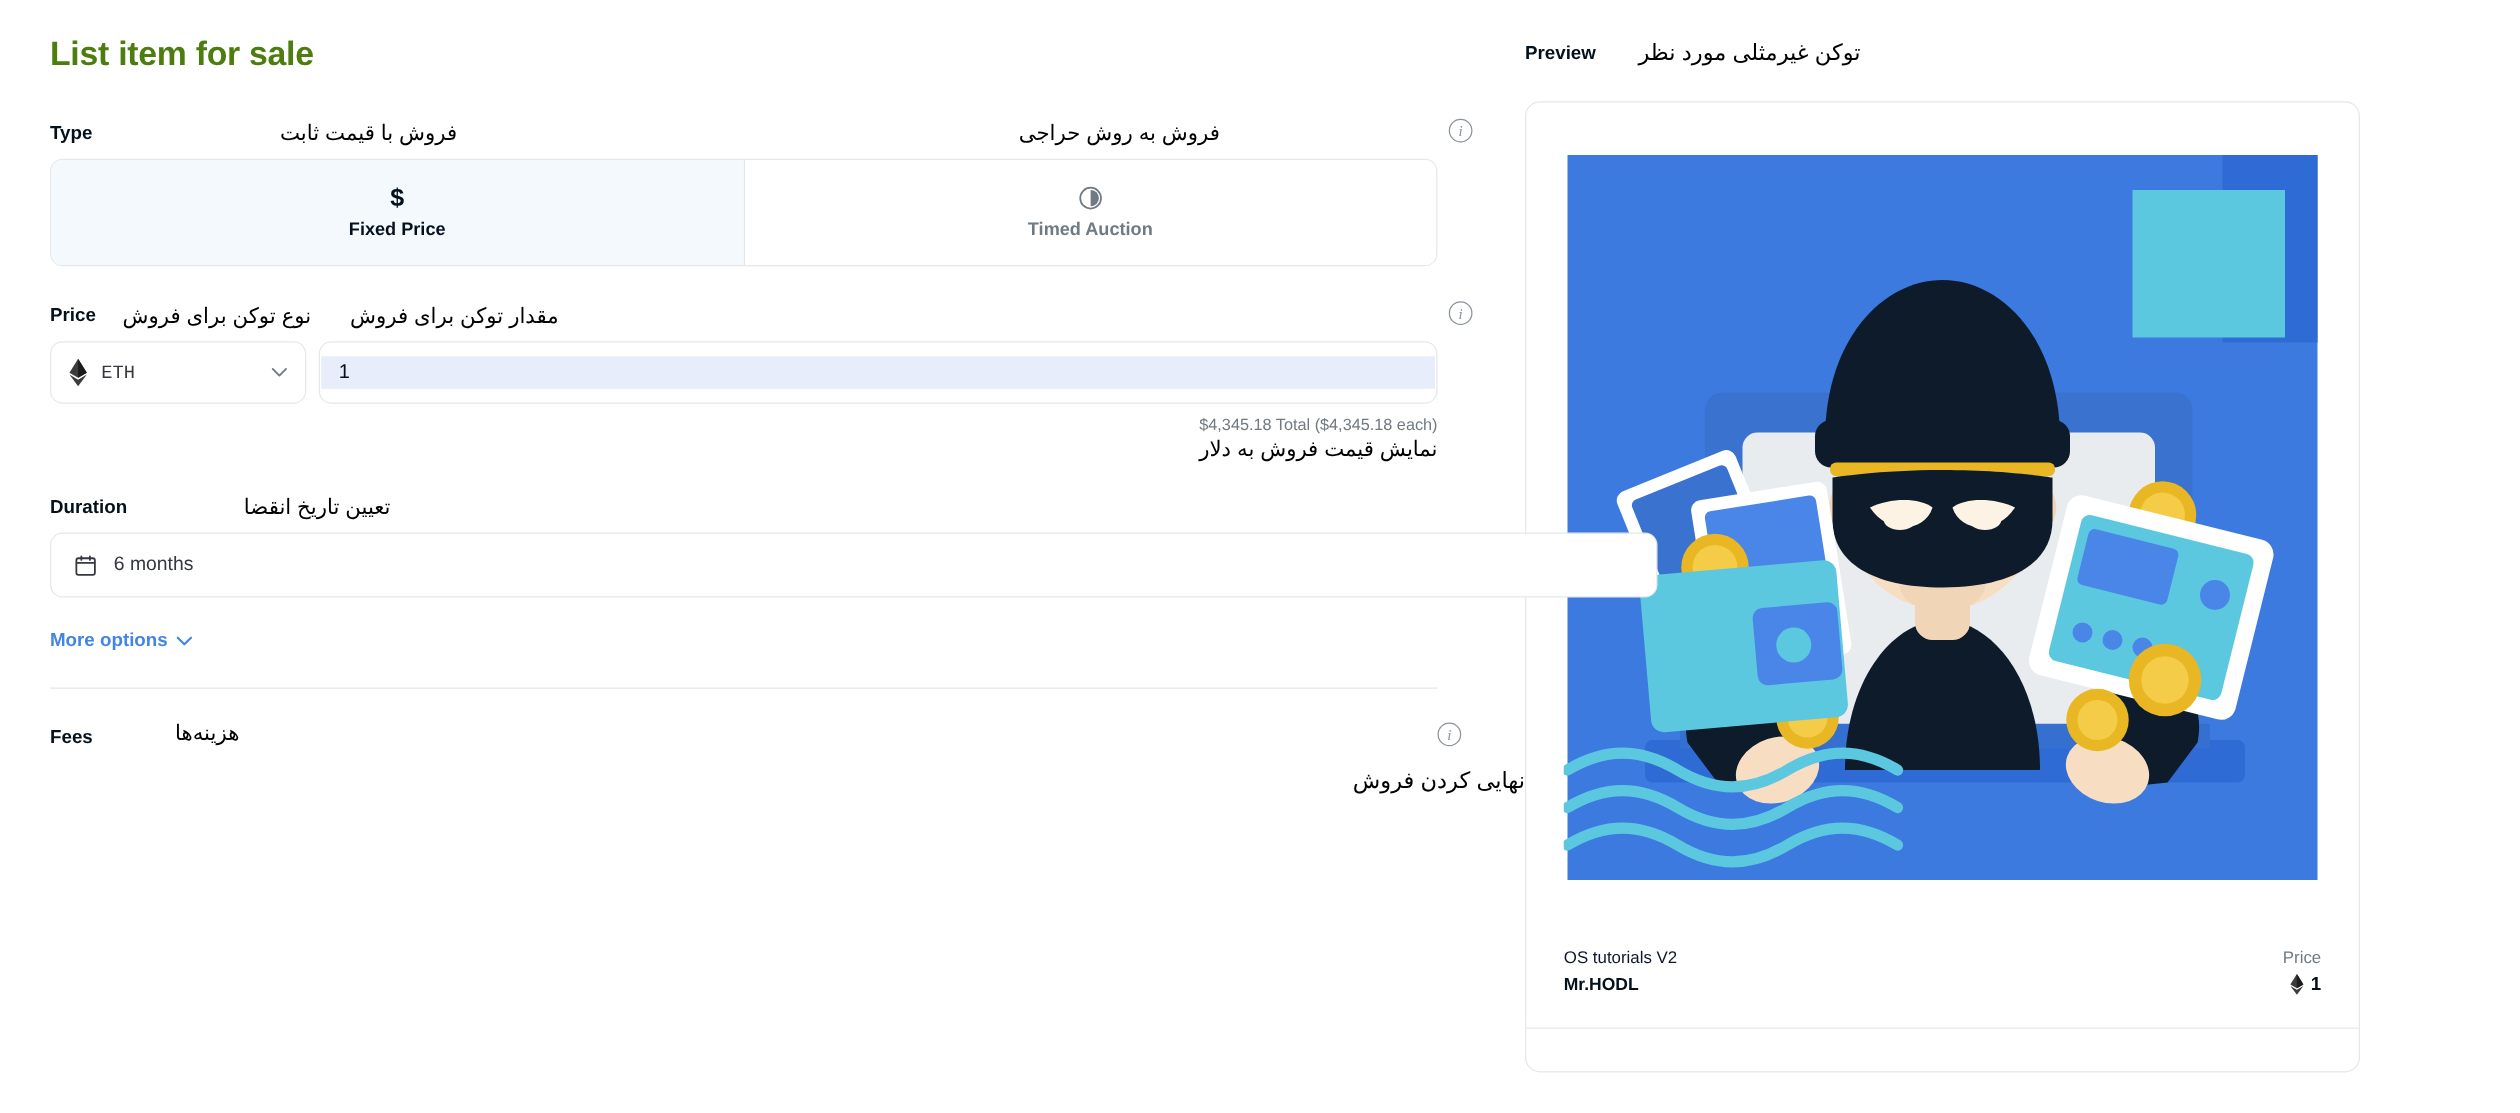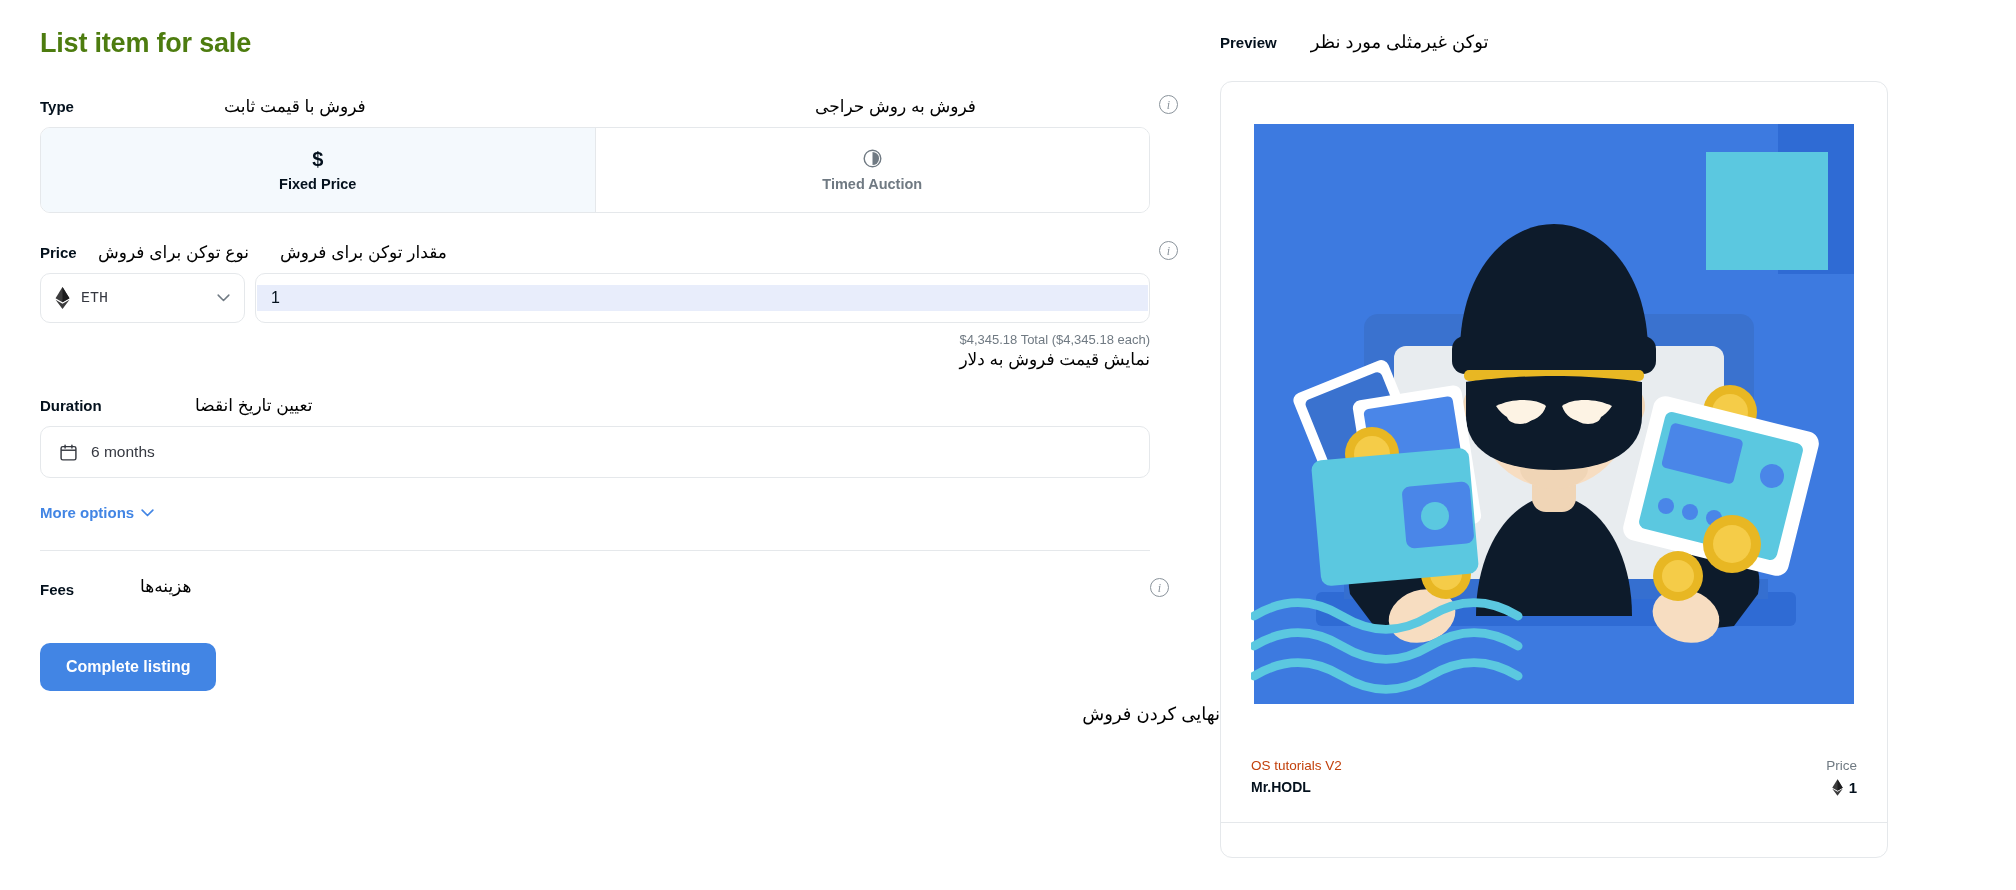--- a/index.html
+++ b/index.html
@@ -81,21 +81,21 @@
     width: 1110px; text-align: right; font-size: 13px; color: #707a83;
     margin-top: 9px;
   }
   .total-note {
     width: 1110px; text-align: right; font-size: 17px; color: #000;
     direction: rtl; margin-top: 2px;
   }
 
   
   .duration-box {
-    width: 1110px; height: 52px; border: 1px solid #e5e8eb; border-radius: 10px;
+    width: 1286px; height: 52px; border: 1px solid #e5e8eb; border-radius: 10px;
     display: flex; align-items: center; padding: 0 18px; gap: 13px;
     background: #fff; cursor: pointer;
   }
   .cal-icon { width: 19px; height: 19px; display:block; }
   .duration-text { font-size: 15.5px; color: #353840; }
 
   
   .more-options {
     display: inline-flex; align-items: center; gap: 7px;
     color: #4285e4; font-size: 15px; font-weight: 700; cursor: pointer;
@@ -139,21 +139,21 @@
     background: #fff; overflow: hidden;
   }
   .nft-art-pad { padding: 42px 30px 30px 30px; }
   .nft-art {
     width: 100%; height: 580px; display: block; border-radius: 2px;
   }
   .nft-meta {
     display: flex; justify-content: space-between; align-items: flex-start;
     padding: 24px 30px 0 30px;
   }
-  .nft-collection { font-size: 13.5px; color: #c2410c; margin-bottom: 6px; }
+  .nft-collection { font-size: 13.5px; color: #0f172a; margin-bottom: 6px; }
   .nft-name { font-size: 14px; font-weight: 700; color: #04111d; }
   .nft-price-col { text-align: right; }
   .nft-price-label { font-size: 13.5px; color: #707a83; margin-bottom: 6px; }
   .nft-price-val {
     display: flex; align-items: center; justify-content: flex-end; gap: 6px;
     font-size: 15px; font-weight: 700; color: #04111d;
   }
   .nft-footer-rule {
     margin: 26px 0 0 0; height: 1px; background: #e5e8eb;
   }
@@ -259,21 +259,20 @@
 
     
     <div class="fees-head-row" style="margin-top:26px;">
       <span class="fees-title">Fees</span>
       <span class="fa-note" style="left:100px; top:-1px;">هزینه‌ها</span>
       <span class="info-icon" style="left:1110px; right:auto; top:1px;">i</span>
     </div>
 
 
     
-    <button class="cta-btn" style="margin-top:42px;">Complete listing</button>
     <div class="cta-note">نهایی کردن فروش</div>
   </div>
 
   <div class="right-col">
     <div class="preview-head">
       <span class="preview-label">Preview</span>
       <span class="preview-note">توکن غیرمثلی مورد نظر</span>
     </div>
 
     <div class="nft-card">

